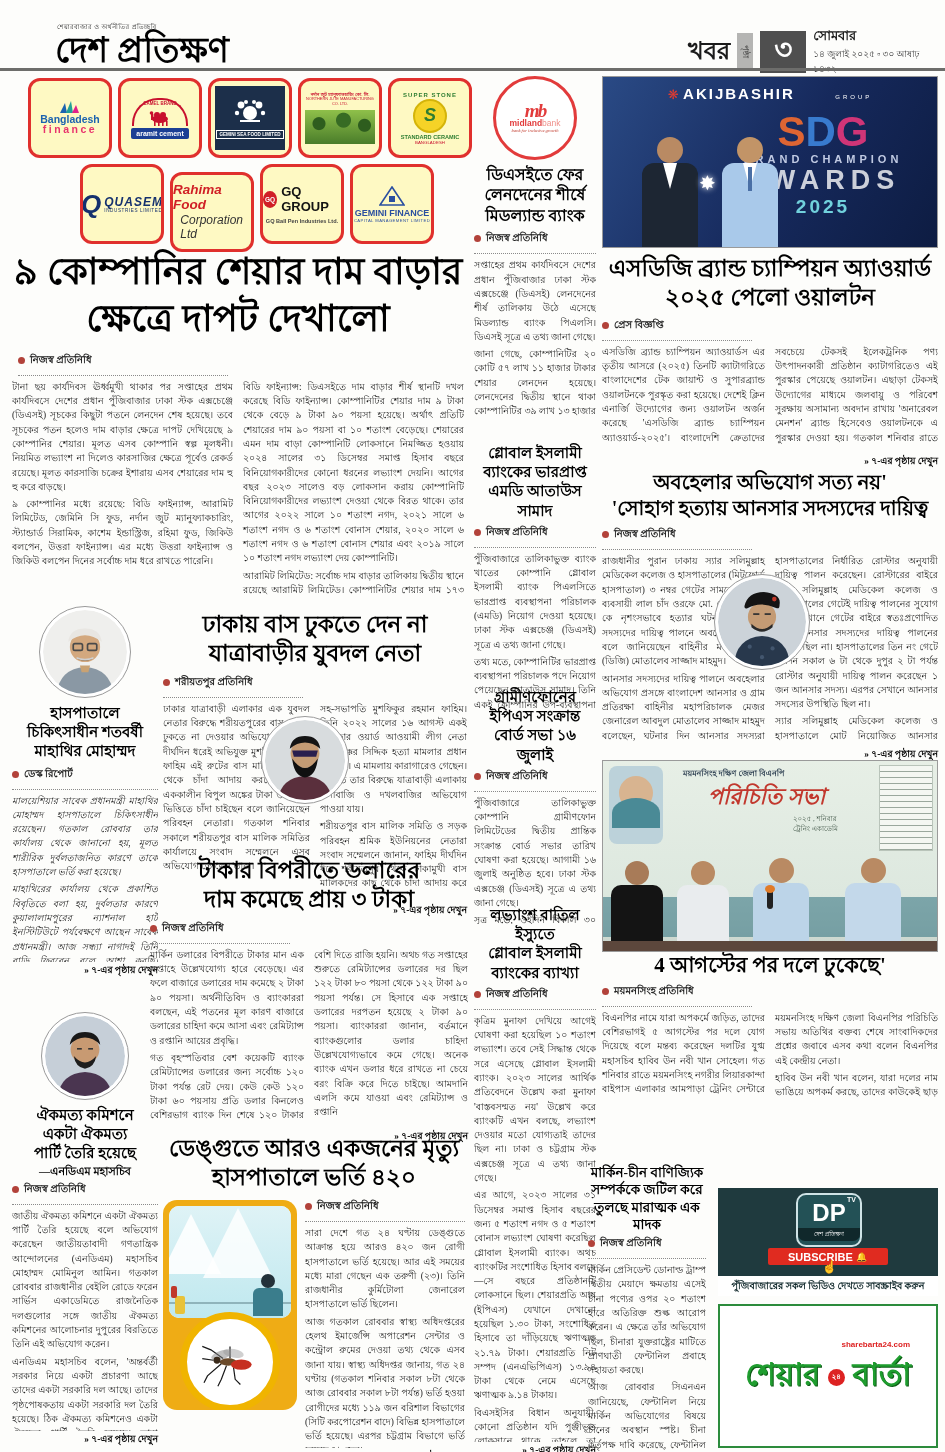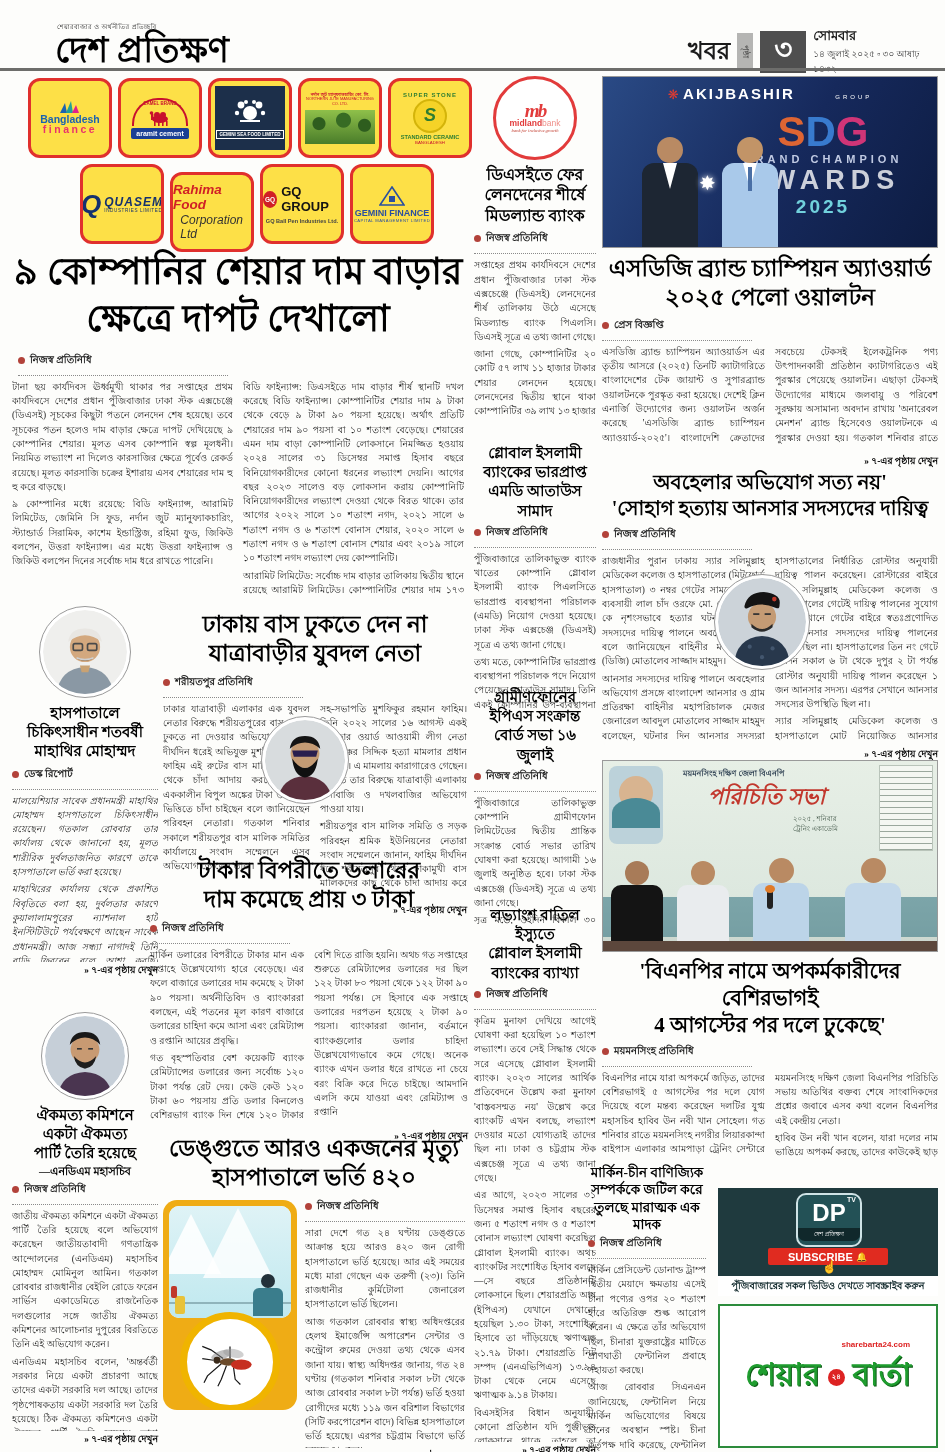--- a/index.html
+++ b/index.html
@@ -10,21 +10,21 @@
   .byline{display:flex;align-items:center;gap:5px;font-size:10px;font-weight:bold;color:#222;}
   .byline .dot{width:7px;height:7px;border-radius:50%;background:#b2423a;flex:0 0 auto;}
   .dotrule{border-bottom:1px dotted #8a8a8a;height:3px;margin:3px 0 4px 0;}
   .body{font-size:9.4px;line-height:1.52;text-align:justify;color:#1c1c1c;}
   .body p{margin:0 0 3px 0;}
   .cols2{column-count:2;column-gap:10px;}
   .clip{overflow:hidden;}
   .cont{font-weight:bold;font-size:9.3px;text-align:right;color:#000;margin-top:1px;}
   .photo-ring{background:#fff;border:1px solid #9a9a9a;border-radius:50%;padding:3px;box-sizing:border-box;}
   .photo-ring svg{display:block;border-radius:50%;}
-  .logo-card{position:absolute;width:84px;height:80px;border:3px solid #e0302d;border-radius:12px;background:#fde047;
+  .logo-card{position:absolute;width:84px;height:80px;border:3px solid #e0302d;border-radius:12px;background:#fef9c3;
              box-sizing:border-box;display:flex;flex-direction:column;align-items:center;justify-content:center;
              overflow:hidden;font-family:"Liberation Sans",sans-serif;}
   .imgframe{border:1px solid #9a9a9a;box-sizing:border-box;overflow:hidden;}
   .tiny{font-size:5px;line-height:1.2;}
 </style>
 </head>
 <body>
 
 <div id="page">
 
@@ -430,21 +430,20 @@
           <div style="position:absolute;left:14px;top:6px;width:6px;height:20px;background:#222;border-radius:3px;"></div>
           <div style="position:absolute;left:12px;top:2px;width:10px;height:8px;background:#e07b28;border-radius:50%;"></div>
         </div>
       </div>
       <div style="position:absolute;left:242px;bottom:10px;">
         <div style="width:25px;height:25px;border-radius:50%;background:#b98a63;margin:0 auto;"></div>
         <div style="width:56px;height:58px;background:#c3d8ea;border-radius:10px 10px 0 0;"></div>
       </div>
       <div style="position:absolute;left:0;bottom:0;width:336px;height:10px;background:#5c473c;"></div>
     </div>
-    <div class="hl" style="font-size:21px;margin-top:6px;">'বিএনপির নামে অপকর্মকারীদের বেশিরভাগই</div>
     <div class="hl" style="font-size:21px;">4 আগস্টের পর দলে ঢুকেছে'</div>
     <div class="byline" style="margin-top:4px;">
         <span class="dot"></span>
         <span>ময়মনসিংহ প্রতিনিধি</span>
       </div>
     <div class="dotrule" style="width:150px;"></div>
     <div class="body cols2 clip" style="height:92px;">
       <p>বিএনপির নামে যারা অপকর্মে জড়িত, তাদের বেশিরভাগই ৫ আগস্টের পর দলে যোগ দিয়েছে বলে মন্তব্য করেছেন দলটির যুগ্ম মহাসচিব হাবিব উন নবী খান সোহেল। গত শনিবার রাতে ময়মনসিংহ নগরীর লিয়ারকান্দা বাইপাস এলাকার আমপাড়া ট্রেনিং সেন্টারে ময়মনসিংহ দক্ষিণ জেলা বিএনপির পরিচিতি সভায় অতিথির বক্তব্য শেষে সাংবাদিকদের প্রশ্নের জবাবে এসব কথা বলেন বিএনপির এই কেন্দ্রীয় নেতা।</p>
       <p>হাবিব উন নবী খান বলেন, যারা দলের নাম ভাঙিয়ে অপকর্ম করছে, তাদের কাউকেই ছাড় দিচ্ছে না বিএনপি। যাদের বিরুদ্ধে অভিযোগ আসছে, তাদের বিন্দুমাত্র বিলম্ব না করে যথাযথভাবে ব্যবস্থা নিচ্ছি।</p>
 

